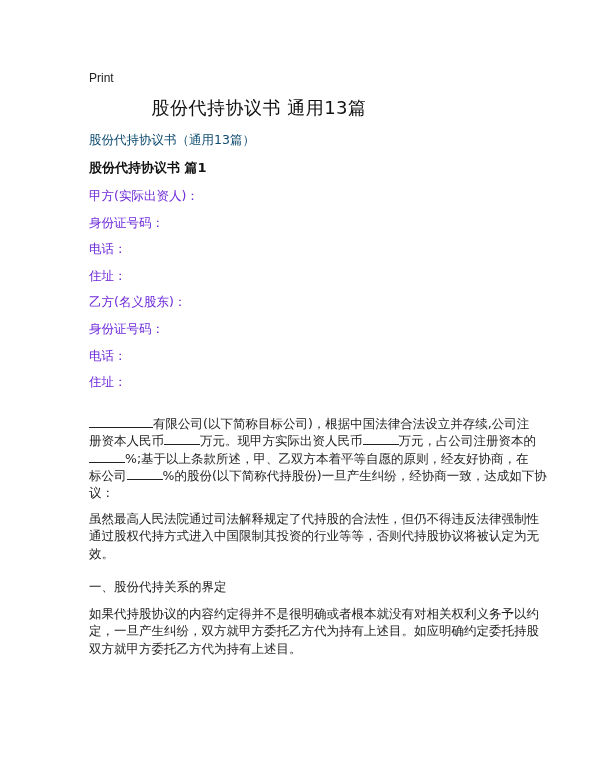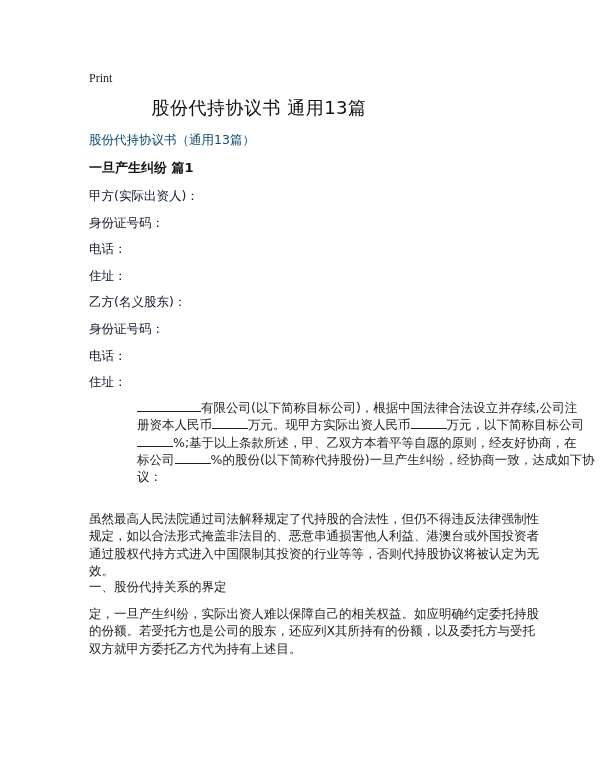--- a/index.html
+++ b/index.html
@@ -18,21 +18,21 @@
     .page {
       position: absolute;
       left: 89px;
       top: 0;
       width: 424px;
     }
     .print-label {
       position: absolute;
       top: 71px;
       left: 0;
-      font-family: Liberation Serif, serif;
+      font-family: Liberation Sans, sans-serif;
       font-size: 12px;
       color: #222;
     }
     .doc-title {
       position: absolute;
       top: 96px;
       left: -89px;
       width: 518px;
       text-align: center;
       font-size: 18px;
@@ -59,34 +59,34 @@
       top: 188px;
       left: 0;
       margin: 0;
       padding: 0;
       list-style: none;
     }
     .field-list li {
       height: 26.6px;
       font-size: 12.5px;
       line-height: 16px;
-      color: #0f172a;
+      color: #6d28d9;
     }
     .para {
       position: absolute;
       left: 0;
       width: 424px;
       font-size: 12.5px;
       line-height: 17.3px;
       color: #1e1e1e;
       margin: 0;
       text-align: justify;
       word-break: break-all;
     }
-    .para-1 { top: 399px; margin-left: 48px; }
+    .para-1 { top: 415px; }
     .para-2 { top: 510px; }
     .heading-1 {
       position: absolute;
       top: 579px;
       left: 0;
       font-size: 12.5px;
       color: #222;
     }
     .para-3 { top: 605px; }
     .blank {
@@ -103,49 +103,48 @@
 <body>
 
 <div class="page">
 
   <div class="print-label">Print</div>
 
   <h1 class="doc-title" style="margin:0;font-weight:normal;">股份代持协议书  通用13篇</h1>
 
   <div class="subtitle">股份代持协议书（通用13篇）</div>
 
-  <div class="section-title">一旦产生纠纷 篇1</div>
+  <div class="section-title">股份代持协议书 篇1</div>
 
   <ul class="field-list">
     <li>甲方(实际出资人)：</li>
     <li>身份证号码：</li>
     <li>电话：</li>
     <li>住址：</li>
     <li>乙方(名义股东)：</li>
     <li>身份证号码：</li>
     <li>电话：</li>
     <li>住址：</li>
   </ul>
 
   <div class="para para-1">
     <span class="line"><span class="blank blank-long"></span><span>有限公司(以下简称目标公司)，根据中国法律合法设立并存续,公司注</span></span>
-    <span class="line"><span>册资本人民币</span><span class="blank blank-short"></span><span>万元。现甲方实际出资人民币</span><span class="blank blank-short"></span><span>万元，以下简称目标公司</span></span>
+    <span class="line"><span>册资本人民币</span><span class="blank blank-short"></span><span>万元。现甲方实际出资人民币</span><span class="blank blank-short"></span><span>万元，占公司注册资本的</span></span>
     <span class="line"><span class="blank blank-short"></span><span>%;基于以上条款所述，甲、乙双方本着平等自愿的原则，经友好协商，在</span></span>
     <span class="line"><span>标公司</span><span class="blank blank-short"></span><span>%的股份(以下简称代持股份)一旦产生纠纷，经协商一致，达成如下协</span></span>
     <span class="line">议：</span>
   </div>
 
   <div class="para para-2">
     <span class="line">虽然最高人民法院通过司法解释规定了代持股的合法性，但仍不得违反法律强制性</span>
-    <span class="line">规定，如以合法形式掩盖非法目的、恶意串通损害他人利益、港澳台或外国投资者</span>
     <span class="line">通过股权代持方式进入中国限制其投资的行业等等，否则代持股协议将被认定为无</span>
     <span class="line">效。</span>
   </div>
 
   <div class="heading-1">一、股份代持关系的界定</div>
 
   <div class="para para-3">
-    <span class="line">定，一旦产生纠纷，实际出资人难以保障自己的相关权益。如应明确约定委托持股</span>
-    <span class="line">的份额。若受托方也是公司的股东，还应列X其所持有的份额，以及委托方与受托</span>
+    <span class="line">如果代持股协议的内容约定得并不是很明确或者根本就没有对相关权利义务予以约</span>
+    <span class="line">定，一旦产生纠纷，双方就甲方委托乙方代为持有上述目。如应明确约定委托持股</span>
     <span class="line">双方就甲方委托乙方代为持有上述目。</span>
   </div>
 
 </div>
 
 </body></html>

